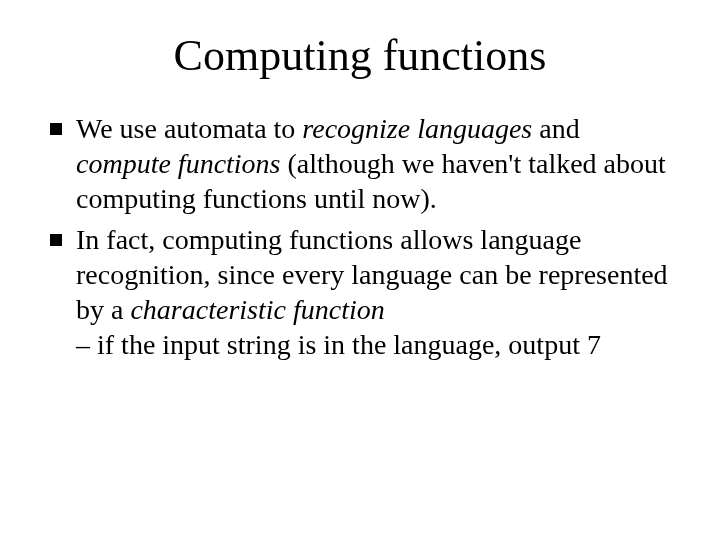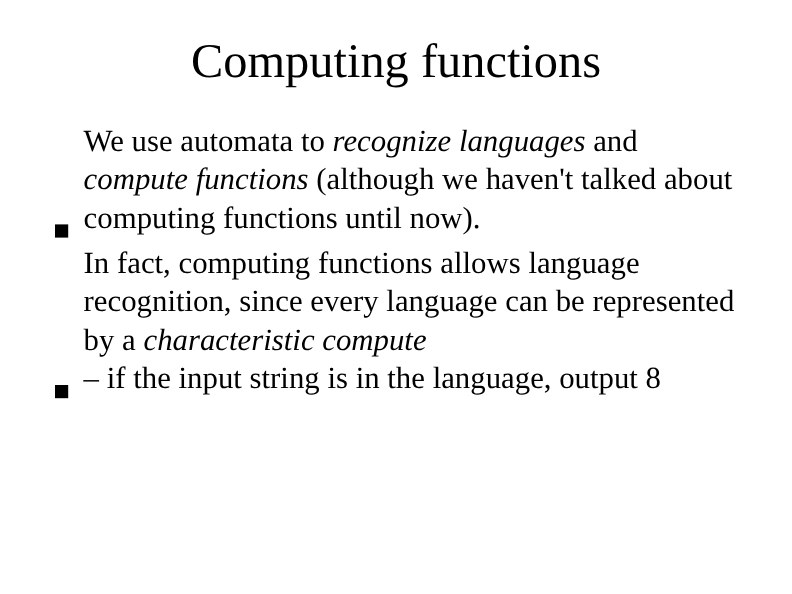--- a/index.html
+++ b/index.html
@@ -23,21 +23,20 @@
     font-weight: normal;
     margin: 10px 0 30px 0;
   }
   .body {
     font-size: 28px;
     line-height: 1.25;
   }
   .bullet-item {
     display: flex;
     margin-bottom: 6px;
-    align-items: flex-end;
   }
   .bullet-marker {
     flex: 0 0 auto;
     width: 12px;
     height: 12px;
     background: #000;
     margin-top: 12px;
     margin-right: 14px;
   }
   .bullet-text {
@@ -60,20 +59,20 @@
     <div class="bullet-item">
       <div class="bullet-marker"></div>
       <div class="bullet-text">
         <span>We use automata to </span><span class="italic">recognize languages</span><span> and </span><span class="italic">compute functions</span><span> (although we haven't talked about computing functions until now).</span>
       </div>
     </div>
 
     <div class="bullet-item">
       <div class="bullet-marker"></div>
       <div class="bullet-text">
-        <span> In fact, computing functions allows language recognition, since every language can be represented by a </span><span class="italic">characteristic compute</span>
-        <div class="sub-line">– if the input string is in the language, output 8</div>
+        <span> In fact, computing functions allows language recognition, since every language can be represented by a </span><span class="italic">characteristic function</span>
+        <div class="sub-line">– if the input string is in the language, output 7</div>
       </div>
     </div>
 
   </div>
 
 </div>
 
 </body></html>

